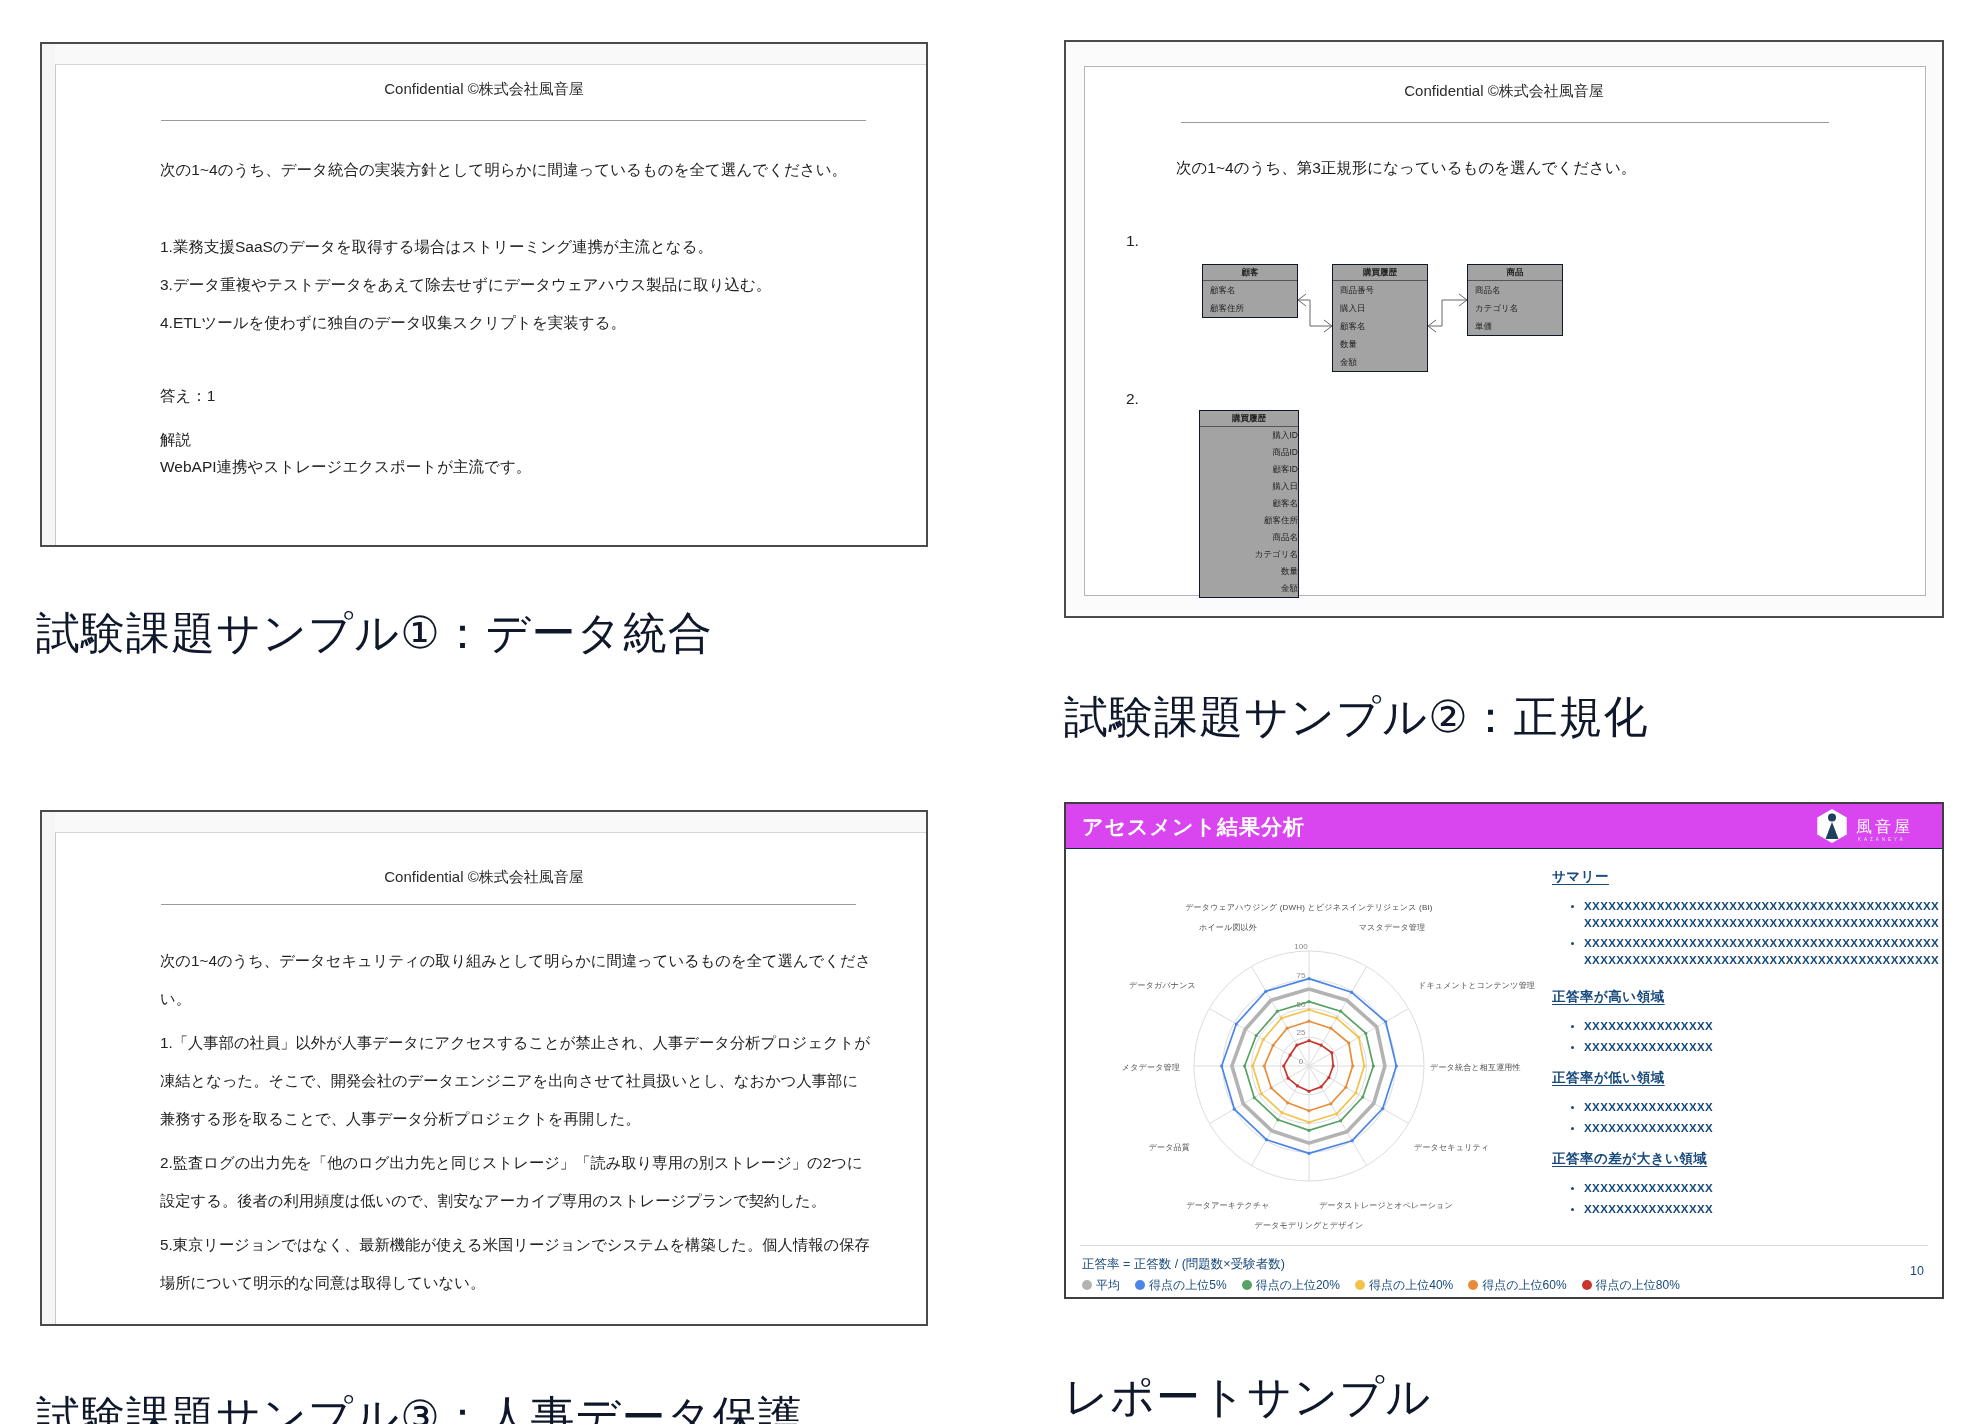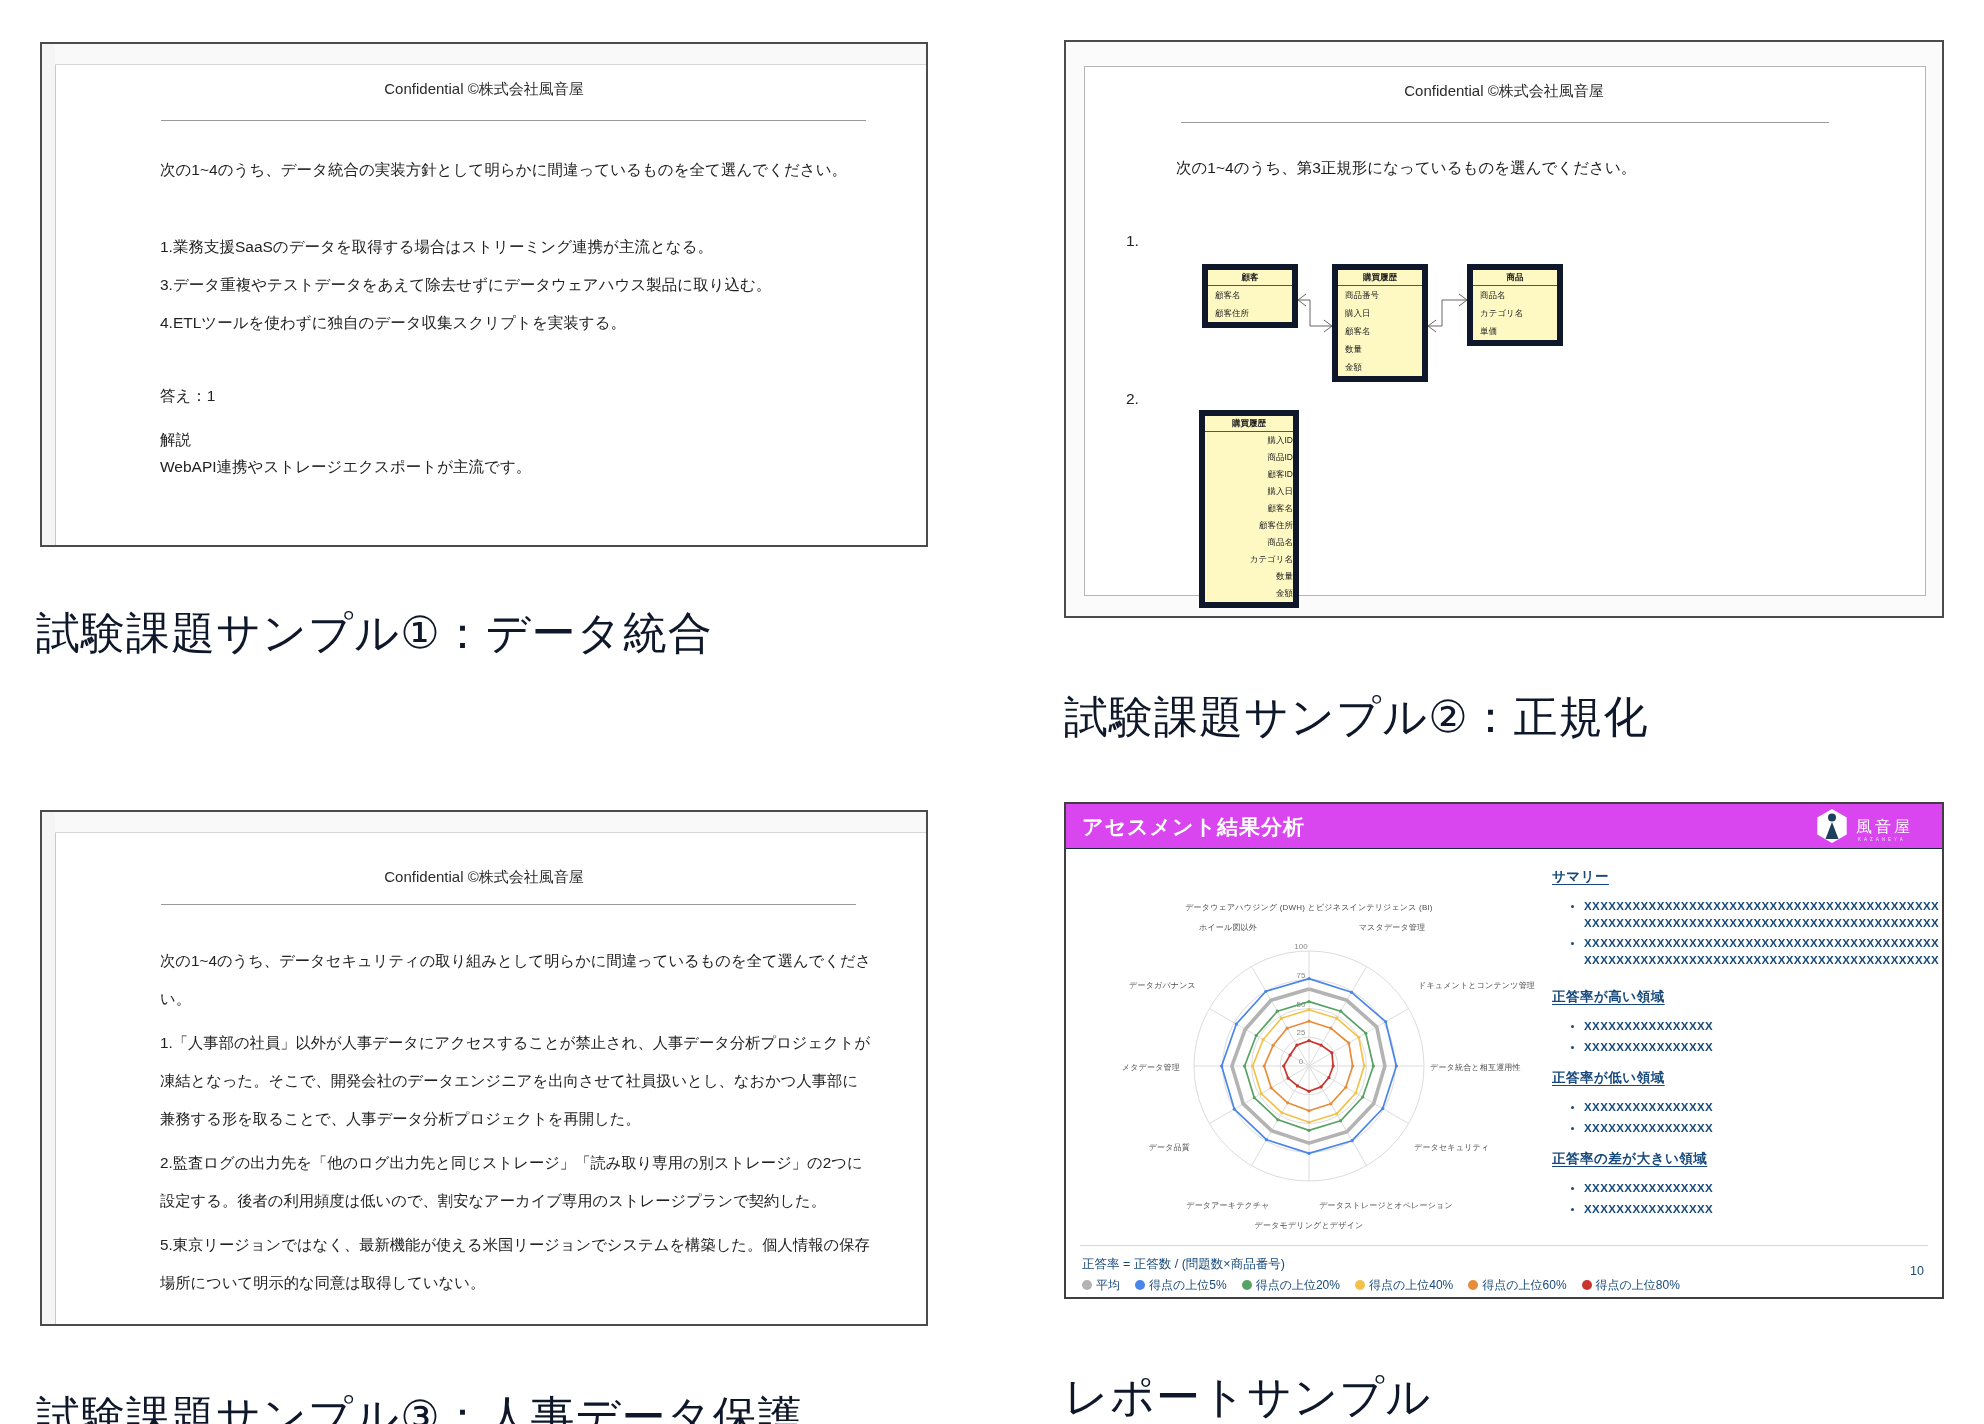--- a/index.html
+++ b/index.html
@@ -24,21 +24,21 @@
   #p1-expl-body{margin:0;}
 
   
   #panel3 .doc-body{left:118px;top:130px;width:712px;font-size:15.3px;line-height:38px;color:#222;}
   #p3-question{margin:0 0 4px 0;}
   #panel3 .doc-para{margin:0 0 6px 0;}
 
   
   .num-label{position:absolute;font-size:15.5px;color:#222;}
   .er-zone{position:absolute;}
-  .er-table{position:absolute;background:#fef9c3;border:6px solid #0f172a;box-sizing:border-box;font-size:8.5px;color:#222;}
+  .er-table{position:absolute;background:#a3a3a3;border:1px solid #0f172a;box-sizing:border-box;font-size:8.5px;color:#222;}
   .er-head{height:15px;line-height:15px;text-align:center;border-bottom:1px solid #555;font-weight:bold;}
   .er-field{height:18px;line-height:18px;padding-left:7px;}
   .er-small .er-field{height:17px;line-height:17px;text-align:right;}
   .er-connectors{position:absolute;left:0;top:0;}
 
   
   .caption{position:absolute;font-size:44px;font-weight:500;color:#0f172a;letter-spacing:1px;margin-top:36px;}
 
   
   #report{position:absolute;background:#fff;border:2px solid #3f3f3f;box-sizing:border-box;}
@@ -293,17 +293,17 @@
         <li>XXXXXXXXXXXXXXXX</li>
       </ul>
       <div class="rep-heading">正答率の差が大きい領域</div>
       <ul class="rep-bullets">
         <li>XXXXXXXXXXXXXXXX</li>
         <li>XXXXXXXXXXXXXXXX</li>
       </ul>
     </div>
 
   <div id="report-sep"></div>
-  <div id="report-formula">正答率 = 正答数 / (問題数×商品番号)</div>
+  <div id="report-formula">正答率 = 正答数 / (問題数×受験者数)</div>
   <div id="legend"><span class="legend-item"><span class="legend-dot" style="background: rgb(179, 179, 179);"></span><span>平均</span></span><span class="legend-item"><span class="legend-dot" style="background: rgb(74, 134, 232);"></span><span>得点の上位5%</span></span><span class="legend-item"><span class="legend-dot" style="background: rgb(87, 162, 100);"></span><span>得点の上位20%</span></span><span class="legend-item"><span class="legend-dot" style="background: rgb(243, 194, 75);"></span><span>得点の上位40%</span></span><span class="legend-item"><span class="legend-dot" style="background: rgb(233, 140, 58);"></span><span>得点の上位60%</span></span><span class="legend-item"><span class="legend-dot" style="background: rgb(200, 53, 44);"></span><span>得点の上位80%</span></span></div>
   <div id="page-number">10</div>
 </div>
 <div class="caption" style="left:1064px;top:1332px;">レポートサンプル</div>
 
 </body></html>

